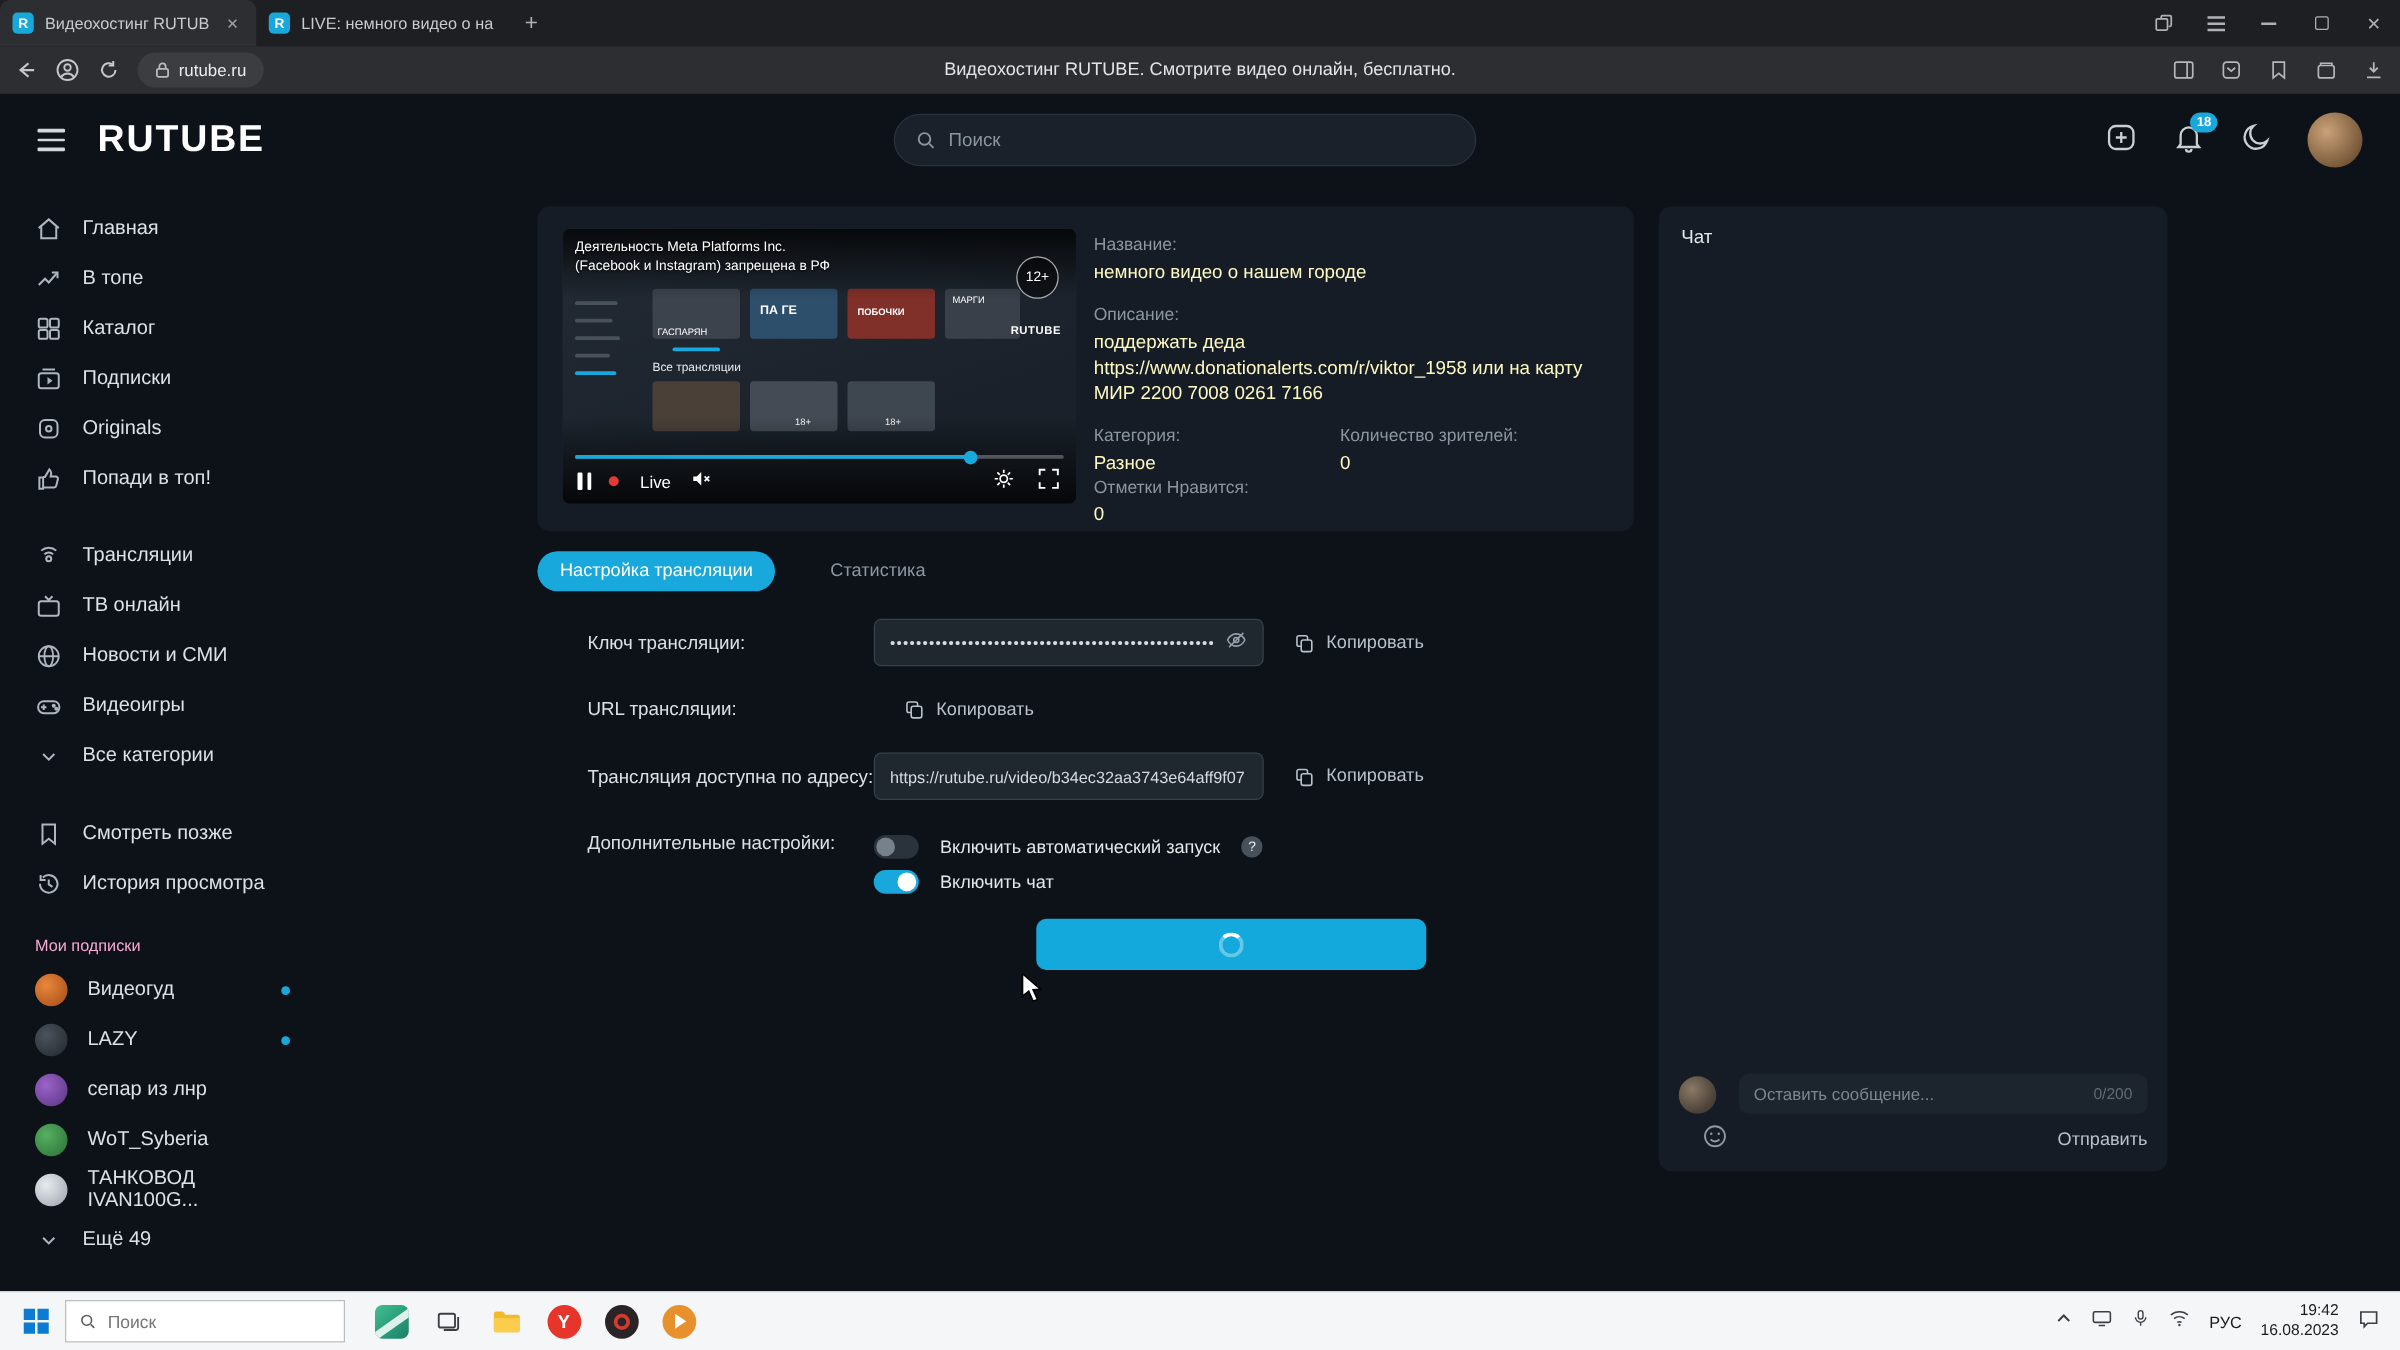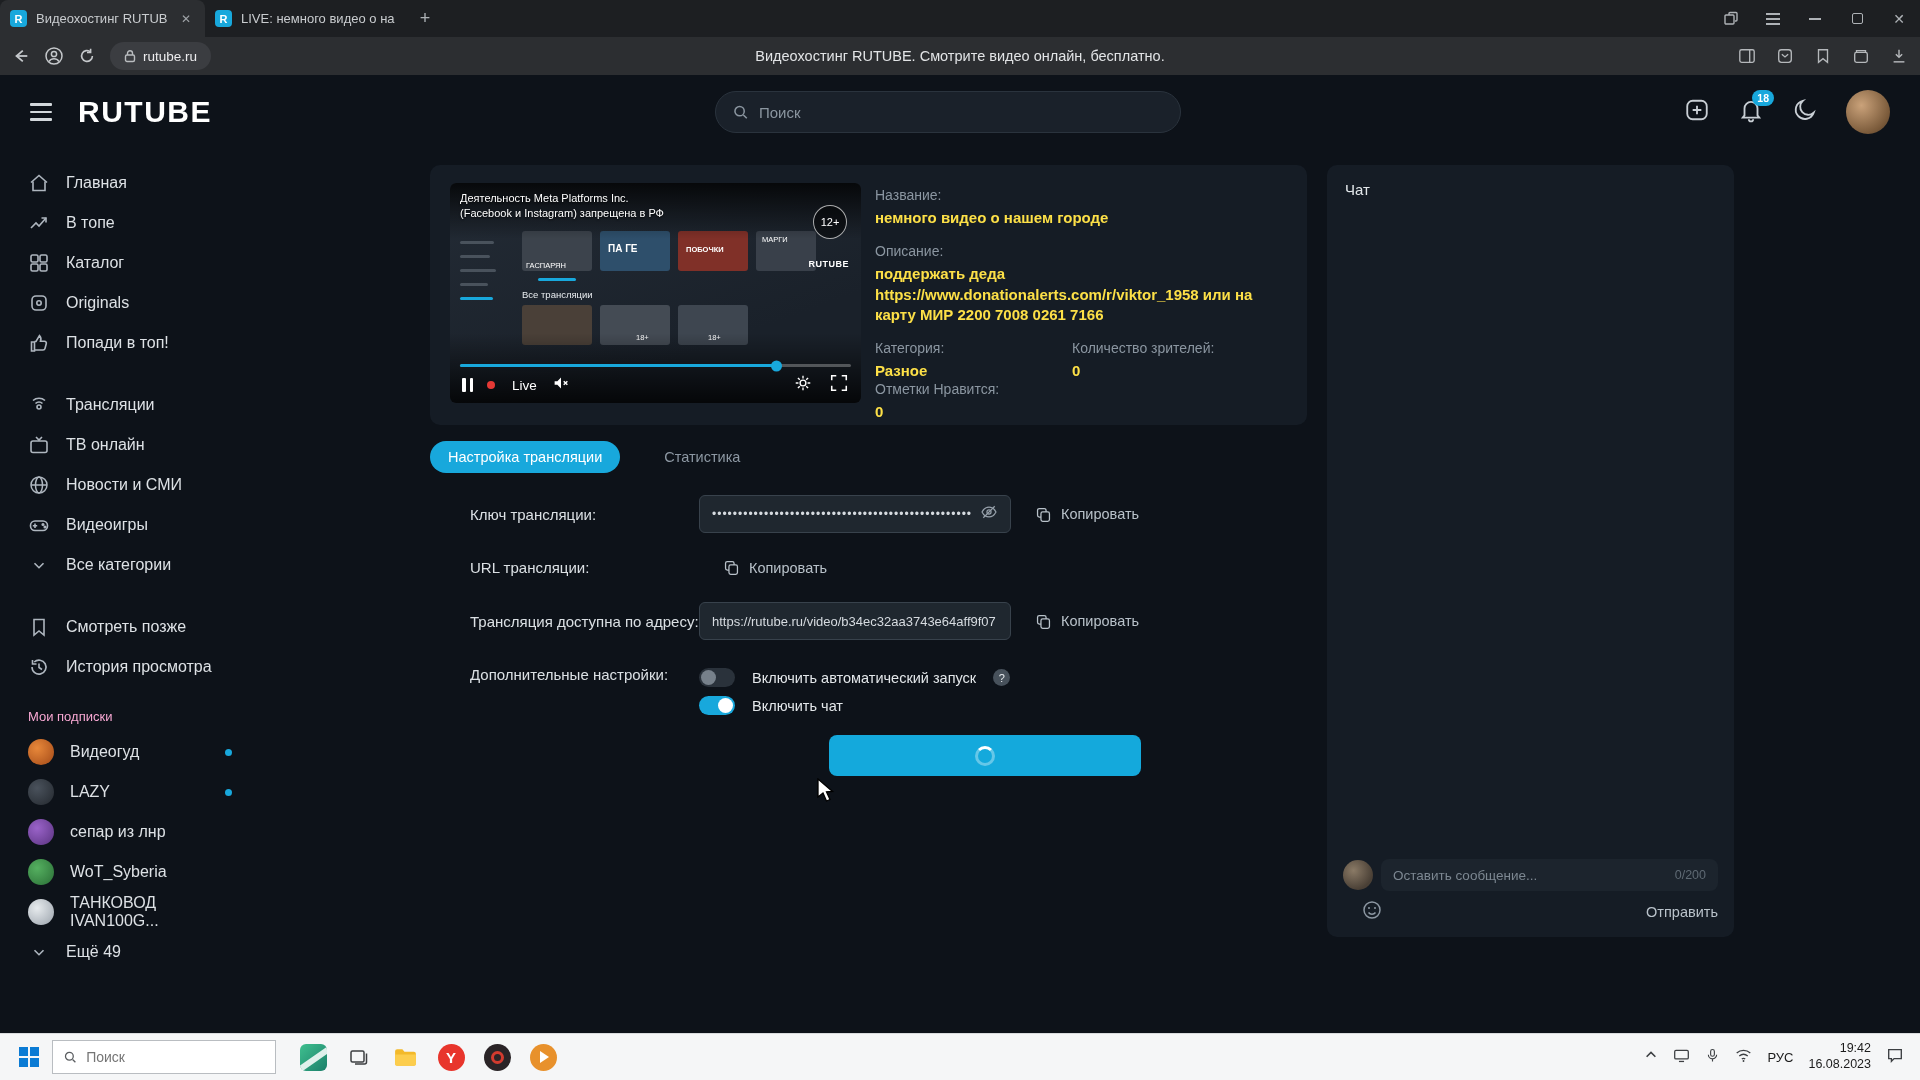--- a/index.html
+++ b/index.html
@@ -73,21 +73,21 @@
   .controls { position:absolute; left:0; right:0; bottom:0; height:36px; display:flex; align-items:center; padding:0 12px; gap:14px; z-index:4; }
   .pause-ic { display:flex; gap:4px; }
   .pause-ic i { display:block; width:3.5px; height:14px; background:#fff; border-radius:1px; }
   .live-wrap { display:flex; align-items:center; gap:17px; }
   .live-dot { width:8px; height:8px; border-radius:50%; background:#e53935; }
   .live-txt { color:#fff; font-size:13.5px; }
   .ctrl-right { margin-left:auto; display:flex; align-items:center; gap:16px; }
 
   .video-info { flex:1; padding-top:4px; }
   .vi-label { color:#8b96a1; font-size:14px; margin-bottom:5px; }
-  .vi-value { color:#fde047; font-size:15px; line-height:1.35;font-weight:bold; }
+  .vi-value { color:#fef9c3; font-size:15px; line-height:1.35; }
   .vi-row { margin-bottom:15px; }
   .vi-cols { display:flex; margin-bottom:0; }
   .vi-col1 { width:197px; }
 
   .stream-tabs { margin-left:170px; margin-top:16px; display:flex; align-items:center; gap:26px; }
   .stab { font-size:14.5px; color:#8d98a3; height:32px; display:flex; align-items:center; padding:0 18px; border-radius:16px; }
   .stab.active { background:#18a8dc; color:#fff; }
 
   .form { margin-left:170px; margin-top:22px; }
   .frow { display:flex; align-items:center; margin-bottom:26px; }
@@ -105,21 +105,21 @@
   .toggle.on { background:#18a8dc; }
   .toggle.on .knob { position:absolute; right:2px; top:2px; width:15px; height:15px; border-radius:50%; background:#fff; }
   .tg-label { font-size:14.5px; color:#e3e7ea; }
   .help-badge { width:17px; height:17px; border-radius:50%; background:#47515b; color:#e8ecef; font-size:11px; display:flex; align-items:center; justify-content:center; }
   .start-btn { margin-left:399px; margin-top:2px; width:312px; height:41px; border:none; border-radius:8px; background:#14a9dc; display:flex; align-items:center; justify-content:center; }
   .spinner { width:20px; height:20px; border-radius:50%; border:3px solid rgba(255,255,255,.35); border-top-color:#fff; animation:sp 1s linear infinite; }
   @keyframes sp { to { transform:rotate(360deg); } }
 
   .chat { width:407px; flex:0 0 auto; margin:16px 186px 0 0; height:772px; background:#151c25; border-radius:10px; position:relative; padding:16px 18px; }
   .chat-title { font-size:15px; color:#e2e7ea; }
-  .chat-input-row { position:absolute; left:16px; right:16px; bottom:46px; display:flex; align-items:center; gap:8px; }
+  .chat-input-row { position:absolute; left:16px; right:16px; bottom:46px; display:flex; align-items:flex-end; gap:18px; }
   .chat-ava { width:30px; height:30px; border-radius:50%; background:radial-gradient(circle at 35% 35%, #8a7a66, #4a4036 70%); flex:0 0 auto; }
   .chat-field { flex:1; height:32px; background:#1c242d; border-radius:8px; display:flex; align-items:center; padding:0 12px; }
   .chat-ph { color:#7c8791; font-size:13.5px; flex:1; }
   .chat-counter { color:#5f6a74; font-size:12.5px; }
   .chat-bottom { position:absolute; left:34px; right:16px; bottom:12px; display:flex; align-items:center; justify-content:space-between; }
   .send-label { color:#b9c2ca; font-size:14.5px; }
 
   
   .taskbar { position:absolute; left:0; right:0; bottom:0; height:47px; background:#f5f6f7; border-top:1px solid #d9dbdd; display:flex; align-items:center; padding:0 6px; color:#1c1c1c; }
   .tb-start { width:46px; height:100%; display:flex; align-items:center; justify-content:center; }
@@ -305,20 +305,30 @@
       <div class="side-item">
         <span class="ic">
             <svg width="22" height="22" viewBox="0 0 22 22" fill="none" stroke="#aeb6bf" stroke-width="1.6">
               <rect x="3" y="3" width="7" height="7" rx="1.5"></rect>
               <rect x="12" y="3" width="7" height="7" rx="1.5"></rect>
               <rect x="3" y="12" width="7" height="7" rx="1.5"></rect>
               <rect x="12" y="12" width="7" height="7" rx="1.5"></rect>
             </svg>
           </span>
         <span>Каталог</span>
+      </div>
+      <div class="side-item">
+        <span class="ic">
+            <svg width="22" height="22" viewBox="0 0 22 22" fill="none" stroke="#aeb6bf" stroke-width="1.6">
+              <path d="M6 3.5 h10"></path>
+              <rect x="3" y="6.5" width="16" height="12" rx="2"></rect>
+              <path d="M10 9.5 l4 3 -4 3 z" fill="#aeb6bf" stroke="none"></path>
+            </svg>
+          </span>
+        <span>Подписки</span>
       </div>
       <div class="side-item">
         <span class="ic">
             <svg width="22" height="22" viewBox="0 0 22 22" fill="none" stroke="#aeb6bf" stroke-width="1.6">
               <rect x="4" y="4" width="14" height="14" rx="4"></rect>
               <circle cx="11" cy="11" r="2.2"></circle>
             </svg>
           </span>
         <span>Originals</span>
       </div>

